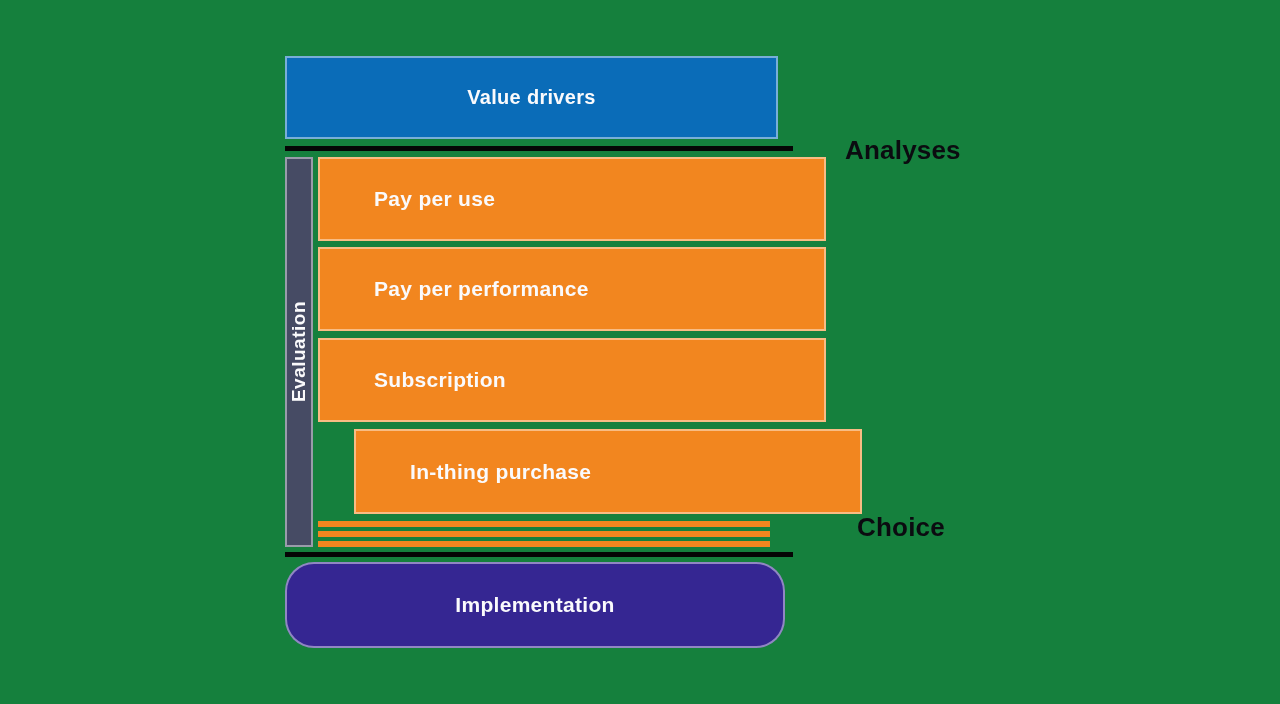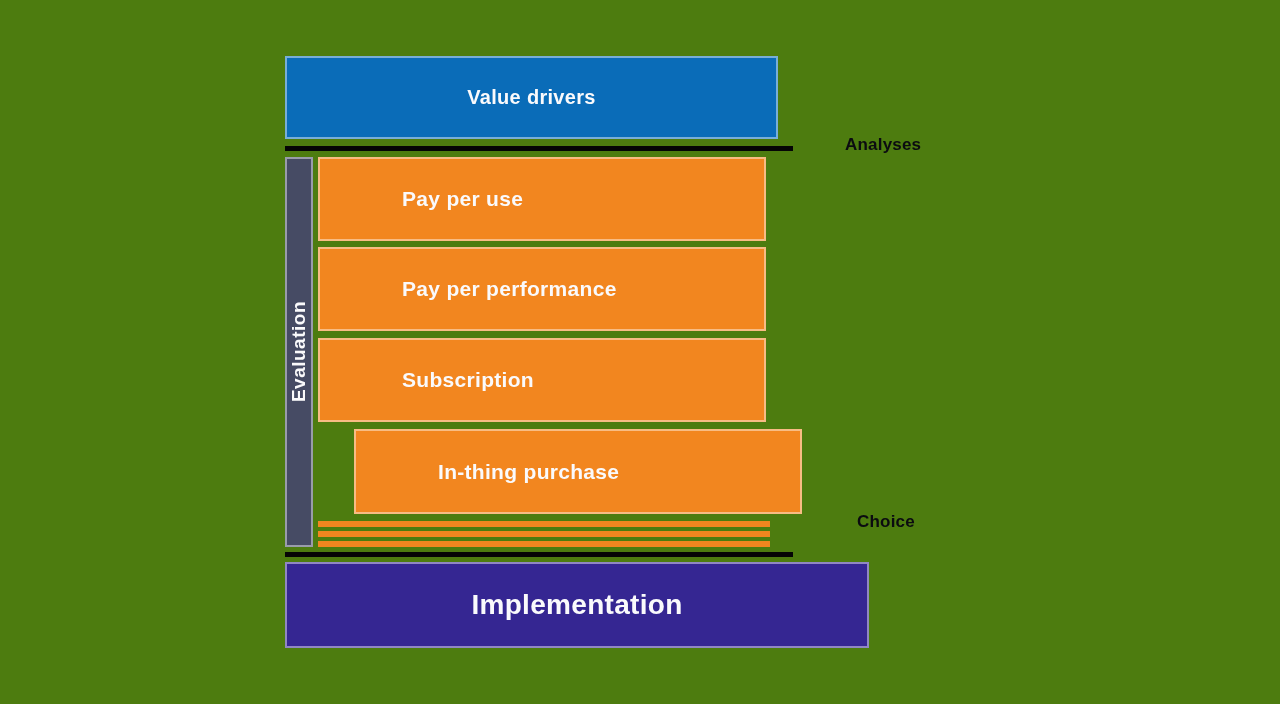--- a/index.html
+++ b/index.html
@@ -4,21 +4,21 @@
 <style>
   html, body {
     margin: 0;
     padding: 0;
     font-family: "Liberation Sans", "DejaVu Sans", sans-serif;
   }
   .canvas {
     position: relative;
     width: 1280px;
     height: 704px;
-    background: #4d7c0f;
+    background: #15803d;
     overflow: hidden;
   }
   .box {
     position: absolute;
     box-sizing: border-box;
     border: 2px solid rgba(255,255,255,0.45);
     color: #fafafc;
     font-weight: bold;
     font-size: 21px;
     letter-spacing: 0.3px;
@@ -37,62 +37,63 @@
     left: 285px; width: 508px; height: 5px;
     background: #050505;
   }
   .divider-analyses { top: 146px; }
   .divider-choice { top: 552px; }
 
   .stage-label {
     position: absolute;
     color: #0b0b10;
     font-weight: bold;
-    font-size: 17px;
+    font-size: 26px;
     letter-spacing: 0.2px;
   }
   .label-analyses { left: 845px; top: 135px; }
   .label-choice  { left: 857px; top: 512px; }
 
   .sidebar {
     left: 285px; top: 157px; width: 28px; height: 390px;
     background: #464b64;
     justify-content: center;
     font-size: 19px;
   }
   .sidebar .vtext {
     writing-mode: vertical-rl;
     transform: rotate(180deg);
     white-space: nowrap;
     letter-spacing: 0.5px;
   }
 
   .option {
-    left: 318px; width: 448px; height: 84px;
+    left: 318px; width: 508px; height: 84px;
     background: #f2861f;
-    padding-left: 82px;
+    padding-left: 54px;
   }
   .option-1 { top: 157px; }
   .option-2 { top: 247px; }
   .option-3 { top: 338px; }
   .option-4 { top: 429px; height: 85px; margin-left: 36px; }
 
   .strip {
     position: absolute;
     left: 318px; width: 452px; height: 6px;
     background: #f2861f;
   }
   .strip-1 { top: 521px; }
   .strip-2 { top: 531px; }
   .strip-3 { top: 541px; }
 
   .implementation {
-    left: 285px; top: 562px; width: 584px; height: 86px;
+    left: 285px; top: 562px; width: 500px; height: 86px;
     background: #352692;
-    font-size: 28px;
+    font-size: 21px;
+    border-radius: 29px;
   }
 </style>
 </head>
 <body>
 
 <div class="canvas">
 
   <div class="box value-drivers center-text">
     <span>Value drivers</span>
   </div>

